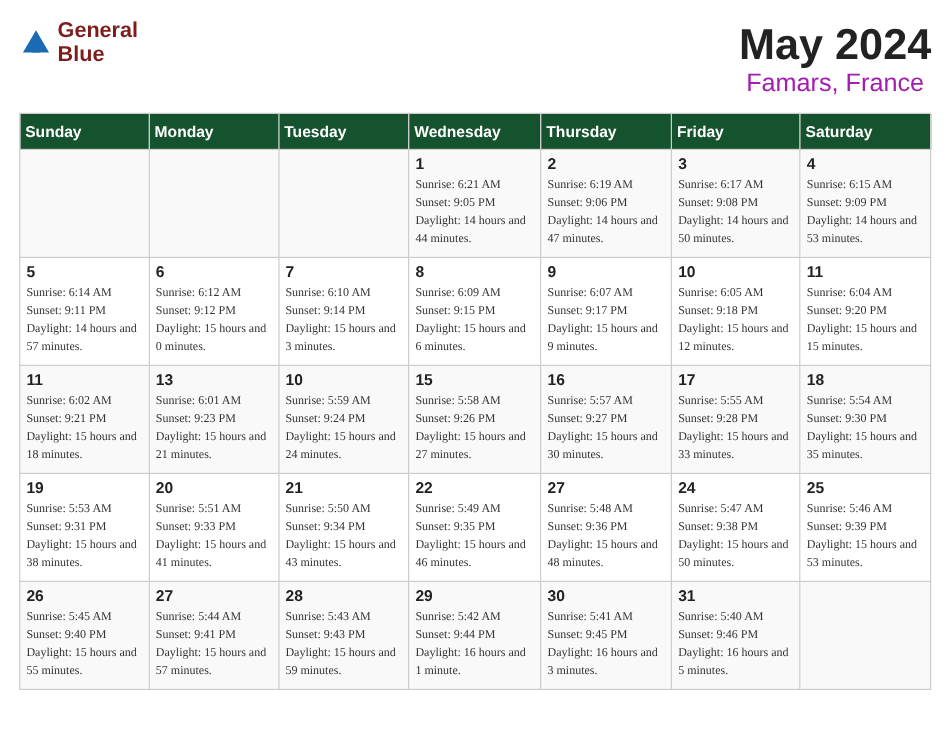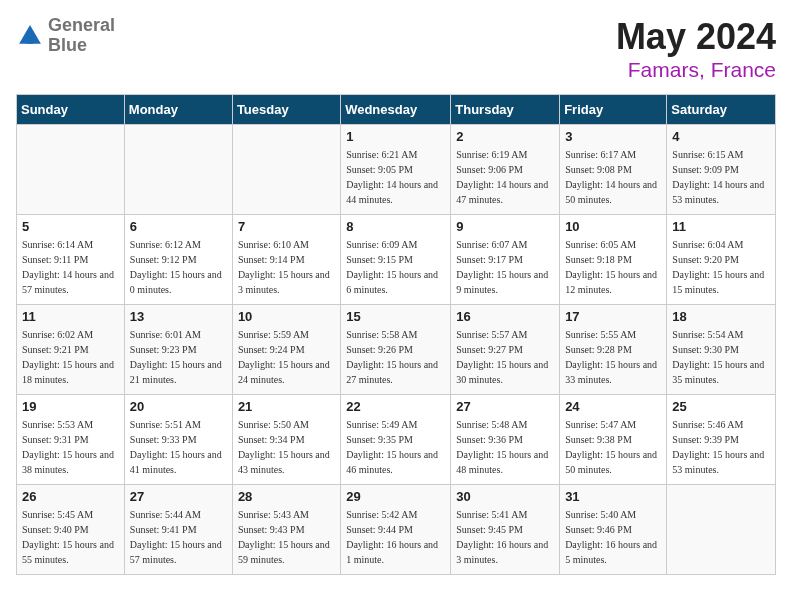--- a/index.html
+++ b/index.html
@@ -21,45 +21,45 @@
       align-items: center;
       gap: 4px;
     }
     .logo-text {
       font-size: 18px;
       font-weight: bold;
       color: #1a1a2e;
       line-height: 1.1;
     }
     .logo-text span {
-      color: #737373;
+      color: #7f1d1d;
     }
     .logo-icon {
       width: 28px;
       height: 28px;
     }
     .title-block {
-      text-align: right;
+      text-align: center;
     }
     .month-title {
       font-size: 36px;
       font-weight: bold;
       color: #222;
     }
     .location {
       font-size: 21px;
       color: #a21caf;
     }
     table {
       width: 100%;
       border-collapse: collapse;
       font-size: 11px;
     }
     thead th {
-      background: #0c4a6e;
+      background: #14532d;
       color: #fff;
       padding: 7px 4px;
       text-align: left;
       font-size: 13px;
       font-weight: bold;
       border: 1px solid #ccc;
     }
     tbody td {
       border: 1px solid #ccc;
       vertical-align: top;

